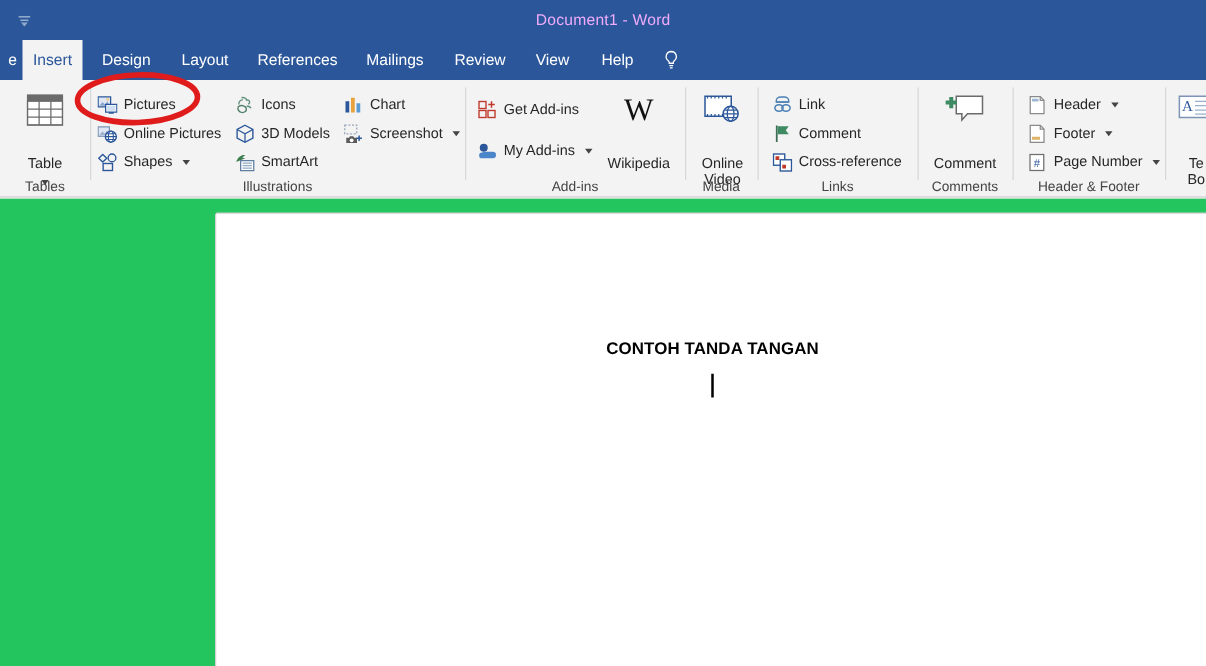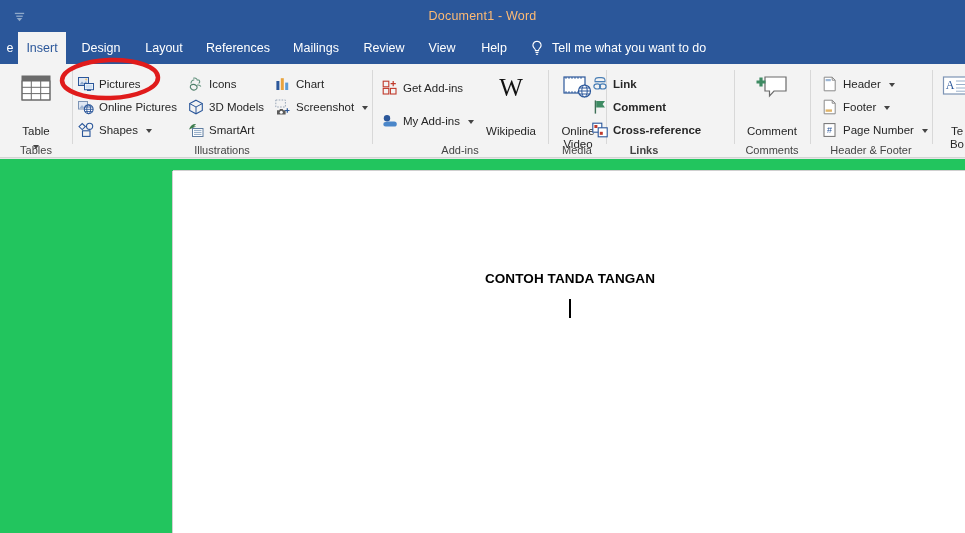--- a/index.html
+++ b/index.html
@@ -11,21 +11,21 @@
   }
   #app { position: relative; width: 965px; height: 533px; }
 
   
   .titlebar {
     position: absolute; left: 0; top: 0; width: 965px; height: 32px;
     background: #2b579a;
     display: flex; align-items: center; justify-content: center;
   }
   .titlebar-text {
-    color: #fdba74; font-size: 12.5px; letter-spacing: .2px;
+    color: #f0abfc; font-size: 12.5px; letter-spacing: .2px;
   }
   .qat {
     position: absolute; left: 8px; top: 6px; width: 22px; height: 20px;
     display: flex; align-items: center; justify-content: center;
     color: #7d9cc4; font-size: 11px; line-height: 1;
   }
   .qat svg { display: block; }
 
   
   .tabstrip {
@@ -164,21 +164,20 @@
         </div>
       </div>
     <div class="tellme">
       <span class="bulb">
         <svg viewBox="0 0 14 16" width="14" height="16" aria-hidden="true">
           <path d="M7 1.2a4.1 4.1 0 0 0-2.4 7.4c.5.4.8 1 .8 1.6v.4h3.2v-.4c0-.6.3-1.2.8-1.6A4.1 4.1 0 0 0 7 1.2z" fill="none" stroke="#ffffff" stroke-width="1.05"></path>
           <rect x="5.5" y="12" width="3" height="1" fill="#ffffff"></rect>
           <rect x="5.9" y="13.8" width="2.2" height="1" fill="#ffffff"></rect>
         </svg>
       </span>
-      <span>Tell me what you want to do</span>
     </div>
   </div>
 
   <div class="ribbon">
     <div class="ribbon-groups" id="groups-host">
         <div class="group" style="left: 0px; width: 72px;">
           <div class="bigbtn" style="left: 14px; top: 8px; width: 44px;">
             <span class="ico">
               <svg viewBox="0 0 30 26" width="30" height="26">
         <rect x="1" y="1" width="28" height="5" fill="#6b6b6b"></rect>
@@ -329,21 +328,21 @@
         <ellipse cx="22.5" cy="17" rx="2.7" ry="6" fill="none" stroke="#2b579a" stroke-width="1"></ellipse>
         <path d="M16.5 17h12M17.6 14h9.8M17.6 20h9.8" stroke="#2b579a" stroke-width="1"></path>
       </svg>
             </span>
             <span class="lbl" style="white-space: pre-line;">Online
 Video</span>
           </div>
           <div class="group-label">Media</div>
         </div>
         <div class="group-sep" style="left: 606px;"></div>
-        <div class="group" style="left: 580px; width: 128px; font-weight: bold;">
+        <div class="group" style="left: 606px; width: 128px;">
           <div class="smallbtn" style="left: 12px; top: 10px;">
             <span class="ico">
               <svg viewBox="0 0 16 16" width="16" height="16">
         <path d="M3 4.5 C3 2.8 4.6 1.6 6.6 1.6 h2.8 C11.4 1.6 13 2.8 13 4.5 v1.1 H3z" fill="none" stroke="#4a7fb5" stroke-width="1.1"></path>
         <path d="M3 5.6h10" stroke="#4a7fb5" stroke-width="1"></path>
         <ellipse cx="5.2" cy="10.4" rx="3.3" ry="2.6" fill="none" stroke="#4a7fb5" stroke-width="1.2"></ellipse>
         <ellipse cx="10.8" cy="10.4" rx="3.3" ry="2.6" fill="none" stroke="#4a7fb5" stroke-width="1.2"></ellipse>
       </svg>
             </span>
             <span>Link</span>

